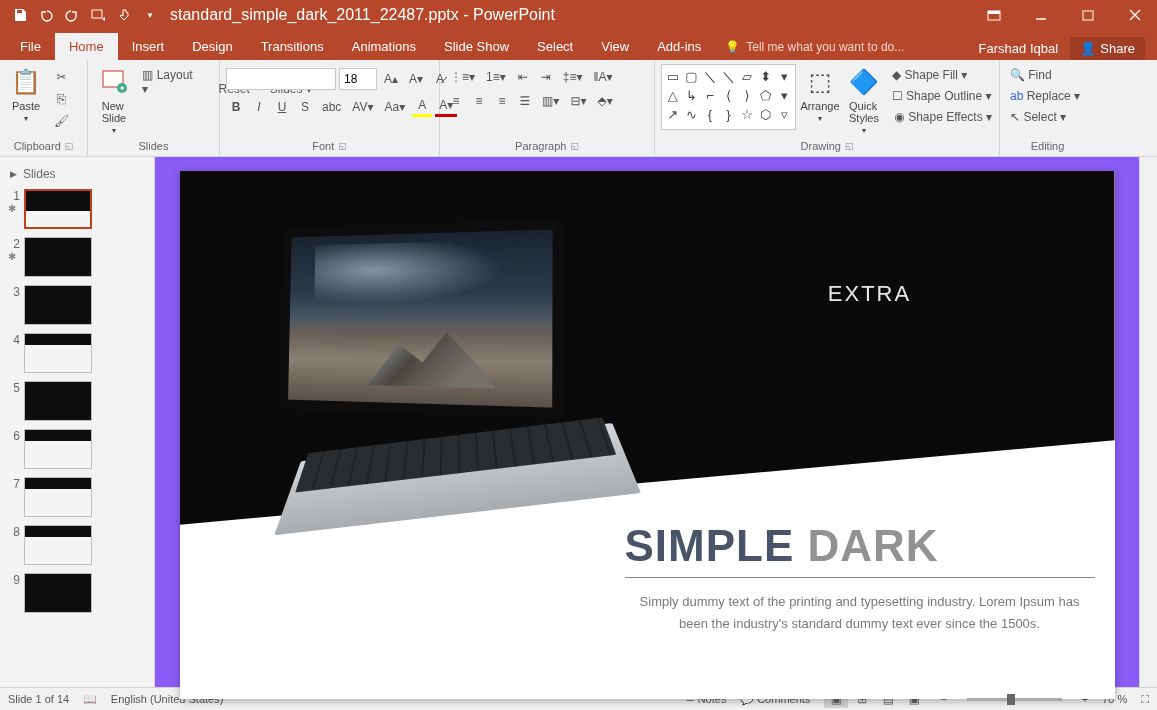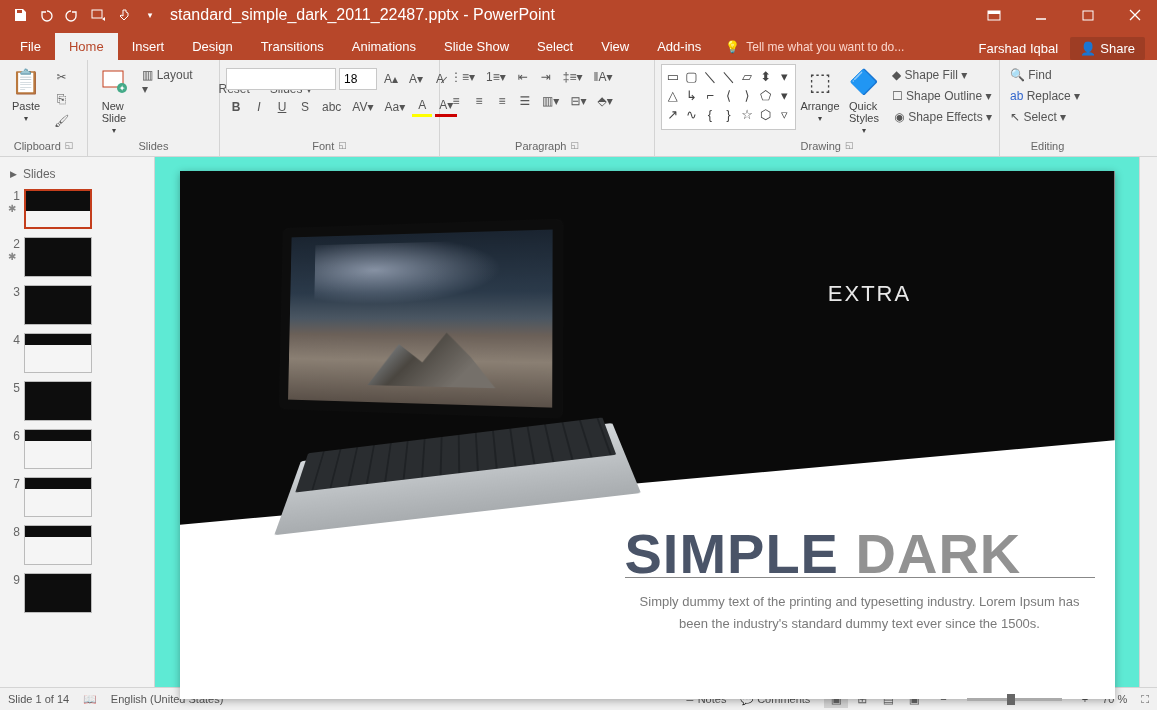--- a/index.html
+++ b/index.html
@@ -12,55 +12,55 @@
 .win-btn{width:45px;height:28px;display:flex;align-items:center;justify-content:center;color:#fff}
 .tabbar{background:#B7472A;height:30px;display:flex;align-items:flex-end;color:#fff;font-size:13px;padding:0 6px;gap:0}
 .tab{padding:6px 14px;cursor:pointer}
 .tab.active{background:#F1F1F1;color:#B7472A}
 .tellme{flex:1;display:flex;align-items:center;gap:6px;padding:6px 10px;color:#fbd5cb;font-size:12px}
 .user-area{display:flex;align-items:center;gap:12px;padding:0 6px}
 .share-btn{background:#9e3d24;padding:4px 10px;border-radius:2px;display:flex;align-items:center;gap:4px}
 .ribbon{background:#F1F1F1;height:97px;border-bottom:1px solid #d4d4d4;display:flex;font-size:11px;color:#444}
 .rgroup{border-right:1px solid #d4d4d4;display:flex;flex-direction:column;padding:4px 6px 2px}
 .rgroup-content{flex:1;display:flex;align-items:flex-start;gap:4px}
-.rgroup-label{text-align:center;font-size:11px;color:#666;padding:2px 0;display:flex;justify-content:center;align-items:flex-start;gap:4px}
+.rgroup-label{text-align:center;font-size:11px;color:#666;padding:2px 0;display:flex;justify-content:center;align-items:center;gap:4px}
 .dialog-launcher{font-size:9px;color:#888}
 .big-btn{display:flex;flex-direction:column;align-items:center;justify-content:center;padding:2px 4px;gap:2px;min-width:40px}
 .big-btn-icon{width:32px;height:32px;display:flex;align-items:center;justify-content:center;font-size:24px}
 .small-row{display:flex;gap:3px;align-items:center}
 .mini-btn{padding:2px 4px;min-width:20px;text-align:center;color:#555;font-size:12px}
 .font-sel{border:1px solid #c8c8c8;background:#fff;padding:2px 4px;font-size:12px;width:110px;height:22px}
 .size-sel{border:1px solid #c8c8c8;background:#fff;padding:2px 4px;font-size:12px;width:38px;height:22px;text-align:left}
 .shapes-gallery{border:1px solid #c8c8c8;background:#fff;width:135px;height:66px;display:flex;flex-direction:column;padding:2px}
 .shapes-row{display:flex;gap:3px;padding:1px}
 .shape-i{width:17px;height:17px;font-size:13px;display:flex;align-items:center;justify-content:center;color:#444}
 .workspace{display:flex;height:530px;background:#e6e6e6}
 .thumbs{width:155px;background:#f3f3f3;border-right:1px solid #d4d4d4;overflow-y:auto;padding:6px 2px}
 .thumbs-header{display:flex;align-items:center;padding:4px 8px;font-size:12px;color:#666;gap:6px}
 .thumb-row{display:flex;align-items:flex-start;gap:4px;padding:4px 6px}
 .thumb-num{font-size:12px;color:#666;width:12px;text-align:right}
 .thumb-star{font-size:10px;color:#888}
 .thumb{width:68px;height:40px;background:#fff;border:1px solid #bbb}
 .thumb.sel{border:2px solid #C43E1C}
 .thumb-mini{width:100%;height:100%;background:linear-gradient(180deg,#0d0d0d 55%,#f5f5f5 55%);position:relative}
-.canvas{flex:1;display:flex;justify-content:center;align-items:flex-start;padding:14px 20px;position:relative;background:#5eead4}
+.canvas{flex:1;display:flex;justify-content:center;align-items:flex-start;padding:14px 20px;position:relative;background:#8b5cf6}
 .slide{width:935px;height:528px;background:#fff;box-shadow:0 2px 8px rgba(0,0,0,.3);position:relative;overflow:hidden}
 .slide-dark{position:absolute;inset:0;background:#0a0a0a;clip-path:polygon(0 0,100% 0,100% 51%,0 67%)}
 .laptop{position:absolute;left:60px;top:52px;width:385px;height:315px}
 .lap-screen{position:absolute;left:30px;top:0;width:290px;height:190px;background:#1a1a1a;border:10px solid #0d0d0d;border-radius:6px;transform:perspective(700px) rotateY(-14deg) rotateX(3deg);overflow:hidden}
 .lap-screen-img{width:100%;height:100%;background:linear-gradient(180deg,#1a2430 0%,#2b3a4a 35%,#4a5662 50%,#6b6058 60%,#8a7f73 75%,#5a5048 100%);position:relative}
 .lap-screen-img::before{content:"";position:absolute;top:5%;left:10%;width:80%;height:40%;background:radial-gradient(ellipse at 30% 40%,rgba(200,210,230,.6),transparent 60%)}
 .lap-screen-img::after{content:"";position:absolute;bottom:10%;left:20%;width:60%;height:35%;background:linear-gradient(135deg,#9ca5ad 20%,#4a4640 50%,#75706a 80%);clip-path:polygon(20% 100%,40% 30%,55% 60%,70% 10%,85% 50%,100% 100%)}
 .lap-base{position:absolute;left:44px;top:185px;width:340px;height:135px;background:linear-gradient(180deg,#d4d8db,#a8acaf);transform:perspective(700px) rotateX(58deg) rotateY(-8deg);border-radius:3px}
 .lap-keys{position:absolute;left:58px;top:195px;width:310px;height:72px;background:#1f2225;transform:perspective(700px) rotateX(58deg) rotateY(-8deg);border-radius:2px;background-image:repeating-linear-gradient(90deg,#2a2d30 0 16px,#1f2225 16px 18px),repeating-linear-gradient(0deg,#2a2d30 0 10px,#1f2225 10px 12px)}
 .slide-text-top{position:absolute;right:55px;top:110px;width:380px;text-align:center;color:#e8e8e8}
 .slide-text-top .l1{font-size:22px;letter-spacing:2px;font-weight:400}
 .slide-text-top .l2{font-size:34px;letter-spacing:18px;font-weight:700;margin:4px 0}
 .slide-text-top .l3{font-size:18px;letter-spacing:1px;font-weight:400;line-height:1.5}
-.slide-title{position:absolute;left:445px;top:350px;font-size:56px;font-weight:800;letter-spacing:1px}
+.slide-title{position:absolute;left:445px;top:350px;font-size:44px;font-weight:800;letter-spacing:1px}
 .slide-title .s1{color:#4a5468}
 .slide-title .s2{color:#929292}
 .slide-rule{position:absolute;left:445px;top:406px;width:470px;height:1px;background:#888}
 .slide-body{position:absolute;left:445px;top:420px;width:470px;text-align:center;color:#7a7a7a;font-size:13px;line-height:1.7}
 .right-scroll{width:18px;background:#f1f1f1;border-left:1px solid #d4d4d4}
 .statusbar{height:23px;background:#F1F1F1;border-top:1px solid #d4d4d4;display:flex;align-items:center;font-size:11px;color:#555;padding:0 8px;gap:14px}
 .status-spacer{flex:1}
 .view-btns{display:flex;gap:2px}
 .view-btn{width:24px;height:18px;display:flex;align-items:center;justify-content:center;color:#666;font-size:12px}
 .view-btn.active{background:#d4d4d4}

